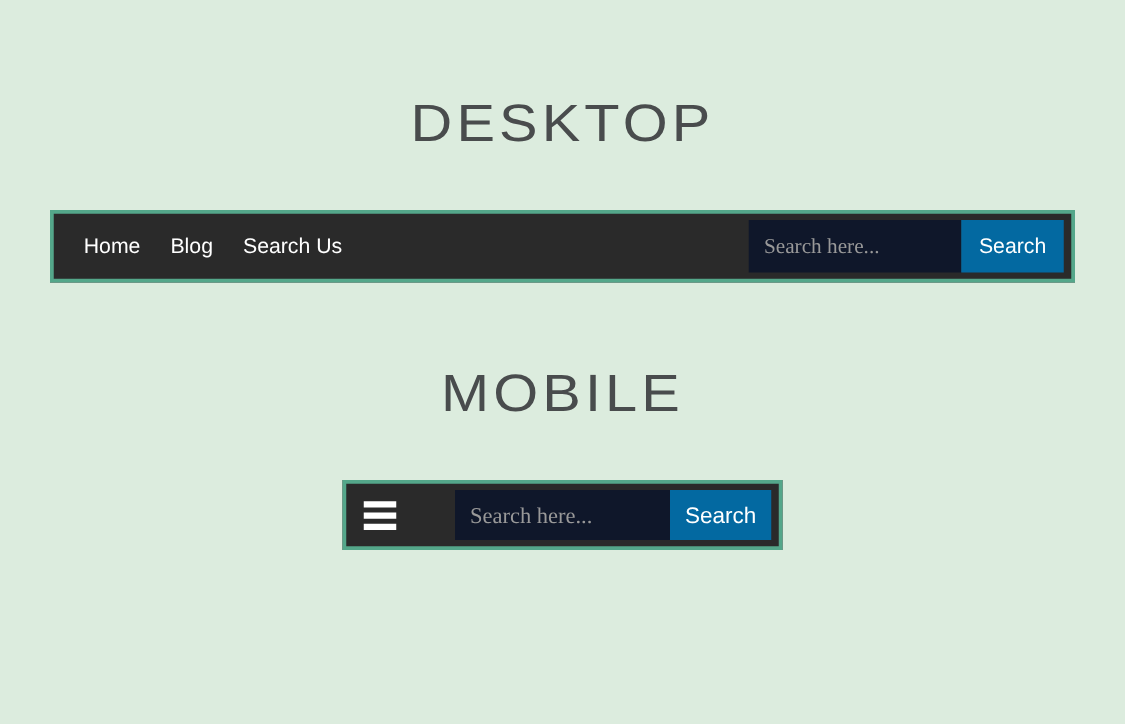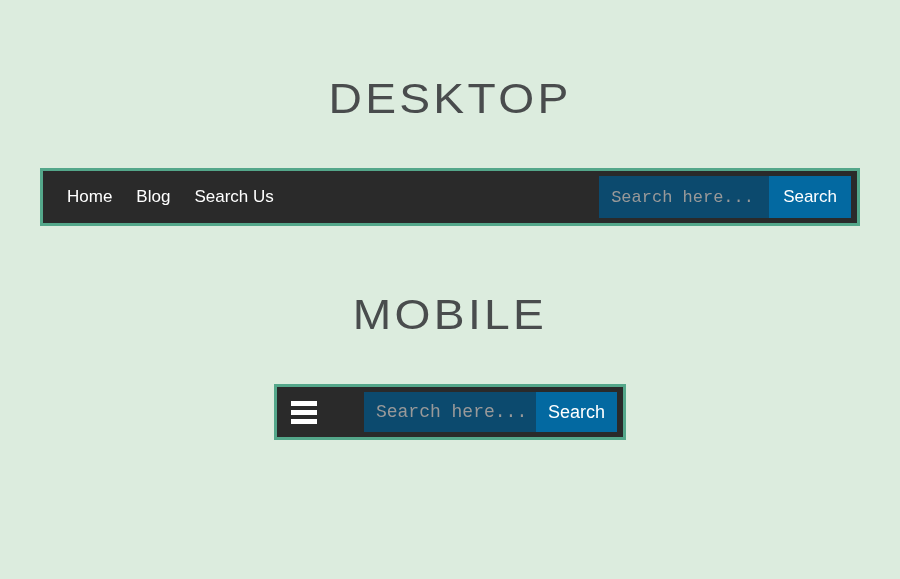--- a/index.html
+++ b/index.html
@@ -34,29 +34,29 @@
     }
     .nav-links { display: flex; gap: 0; }
     .nav-link {
       color: #fff;
       font-size: 17px;
       padding: 10px 12px;
       cursor: pointer;
     }
     .search-wrap { display: flex; }
     .search-input {
-      background: #0c4a6e;
+      background: #0f172a;
       border: none;
       outline: none;
       font-size: 17px;
       color: #999;
       padding: 0 12px;
       height: 42px;
       width: 170px;
-      font-family: Liberation Mono, monospace;
+      font-family: Liberation Serif, serif;
     }
     .search-input::placeholder { color: #999; }
     .search-btn {
       background: #0369a1;
       color: #fff;
       border: none;
       padding: 0 14px;
       font-size: 17px;
       height: 42px;
       cursor: pointer;

